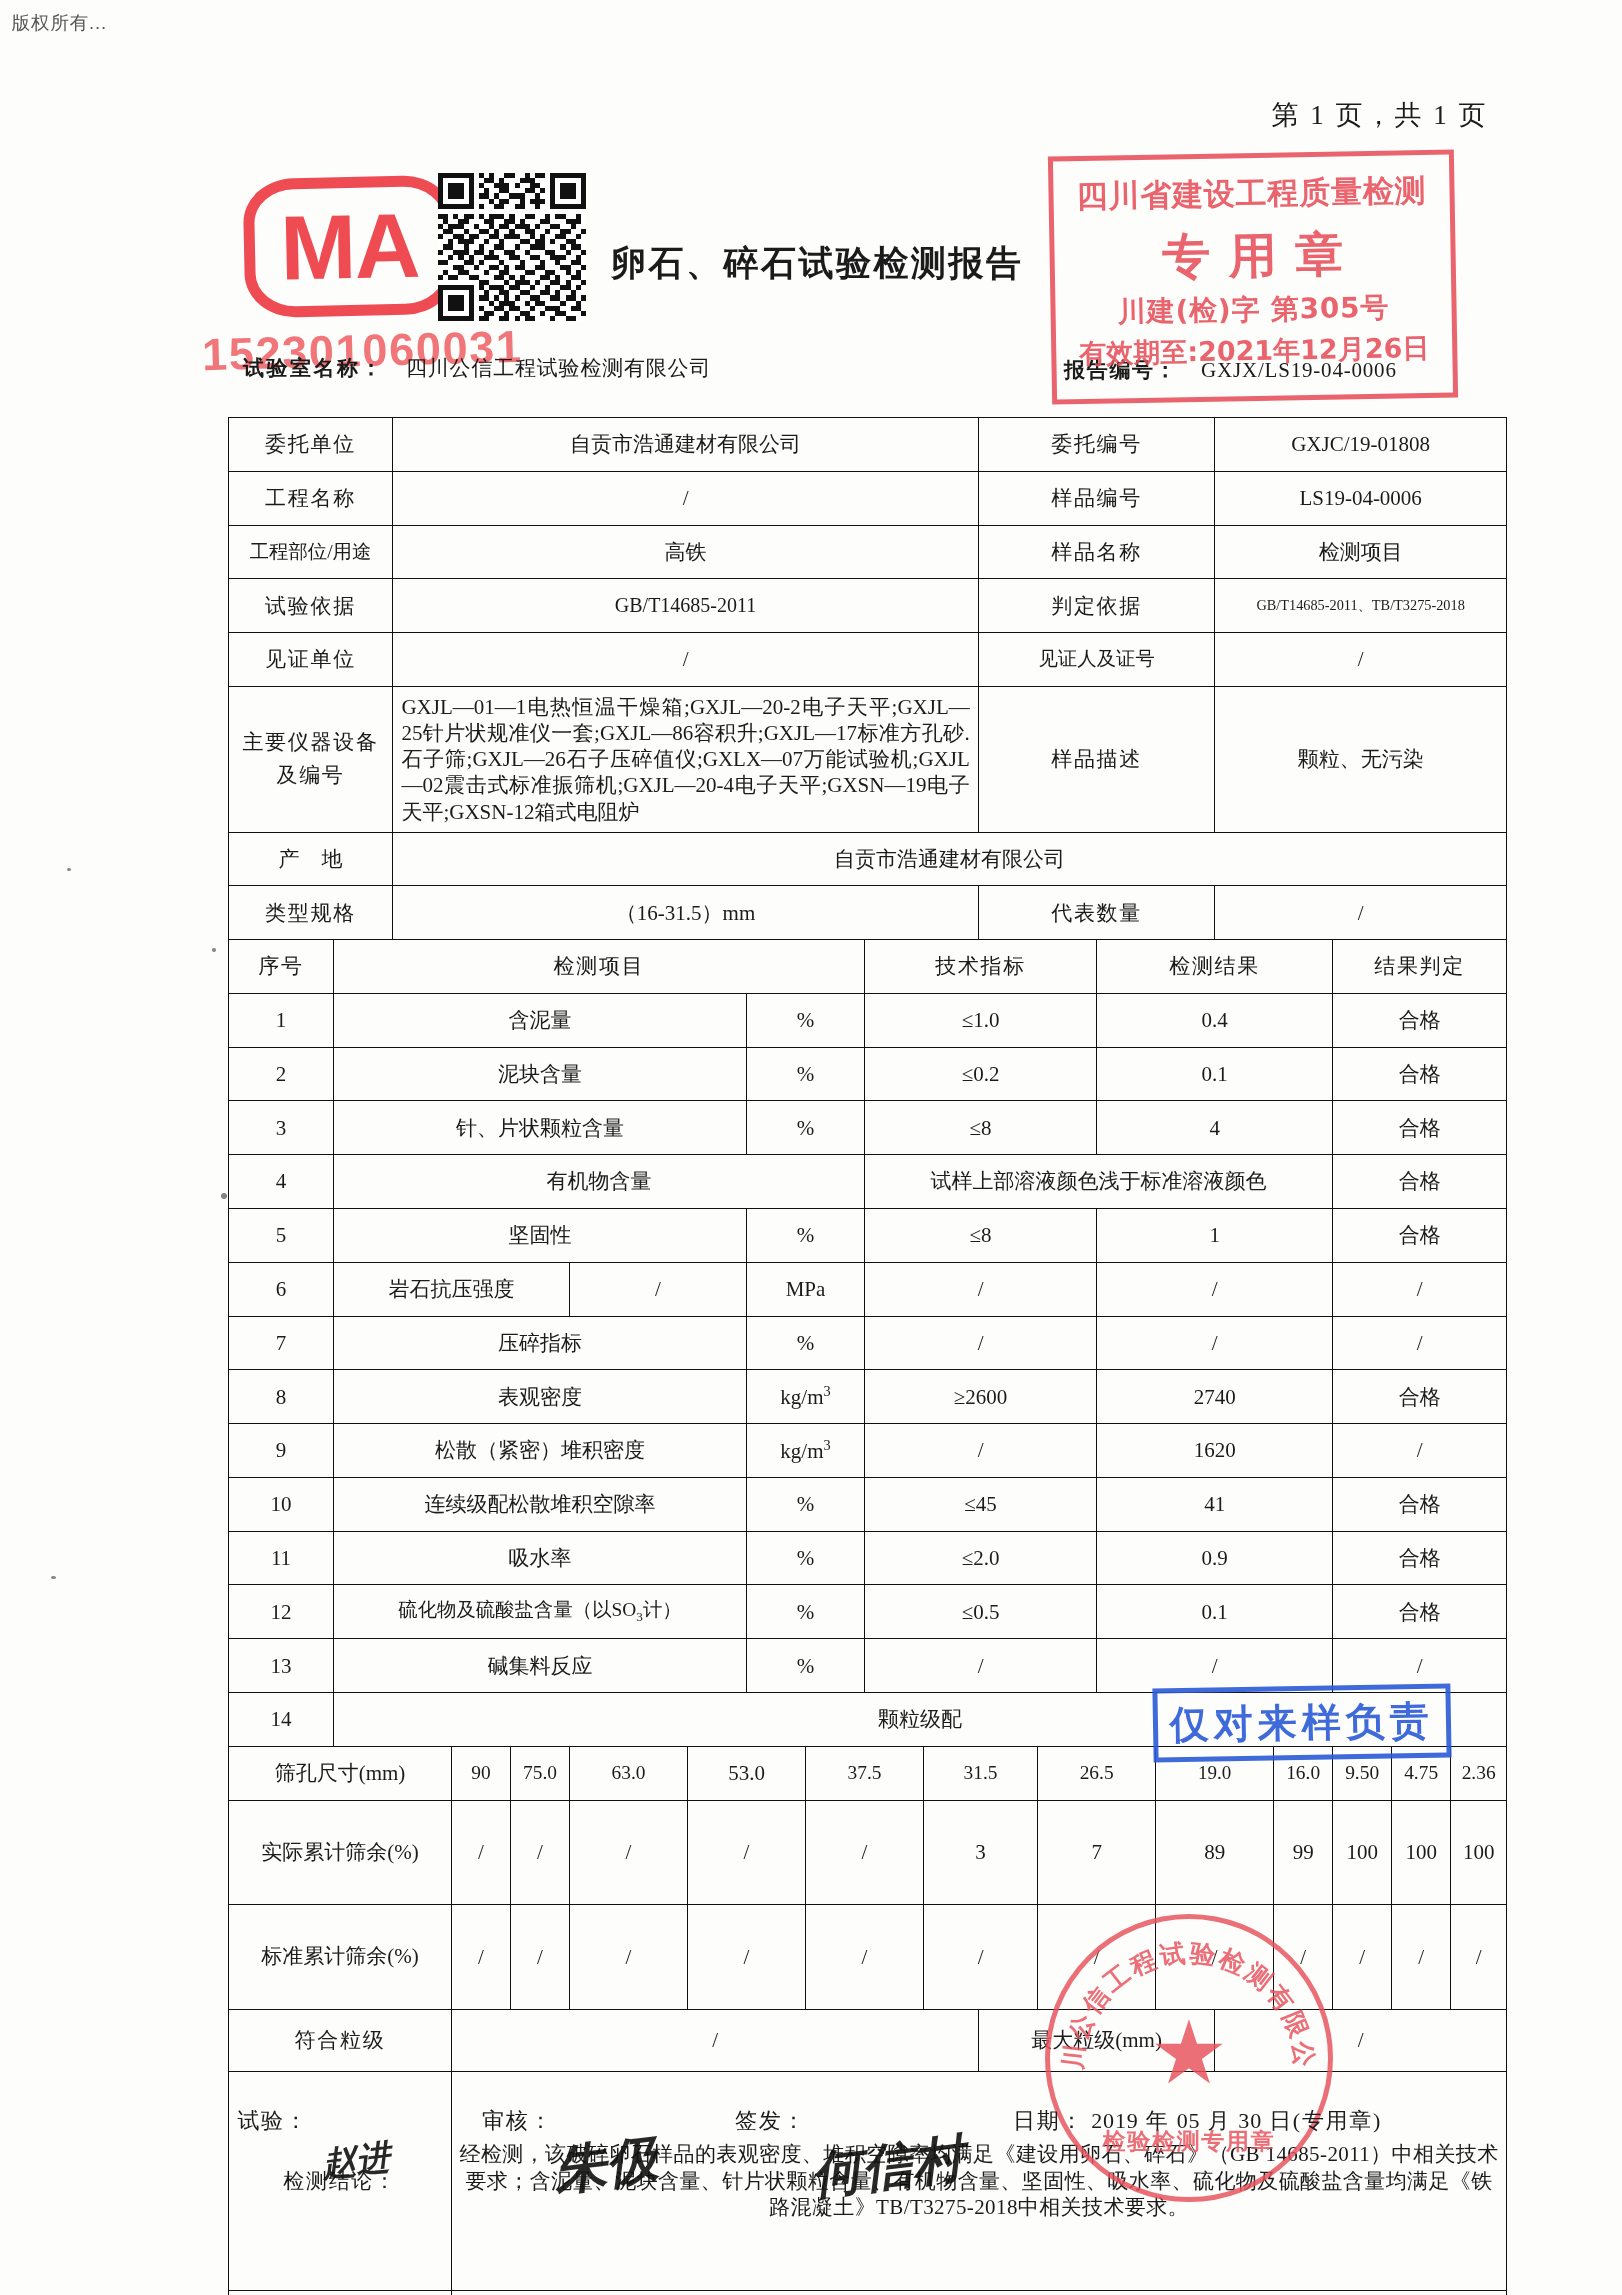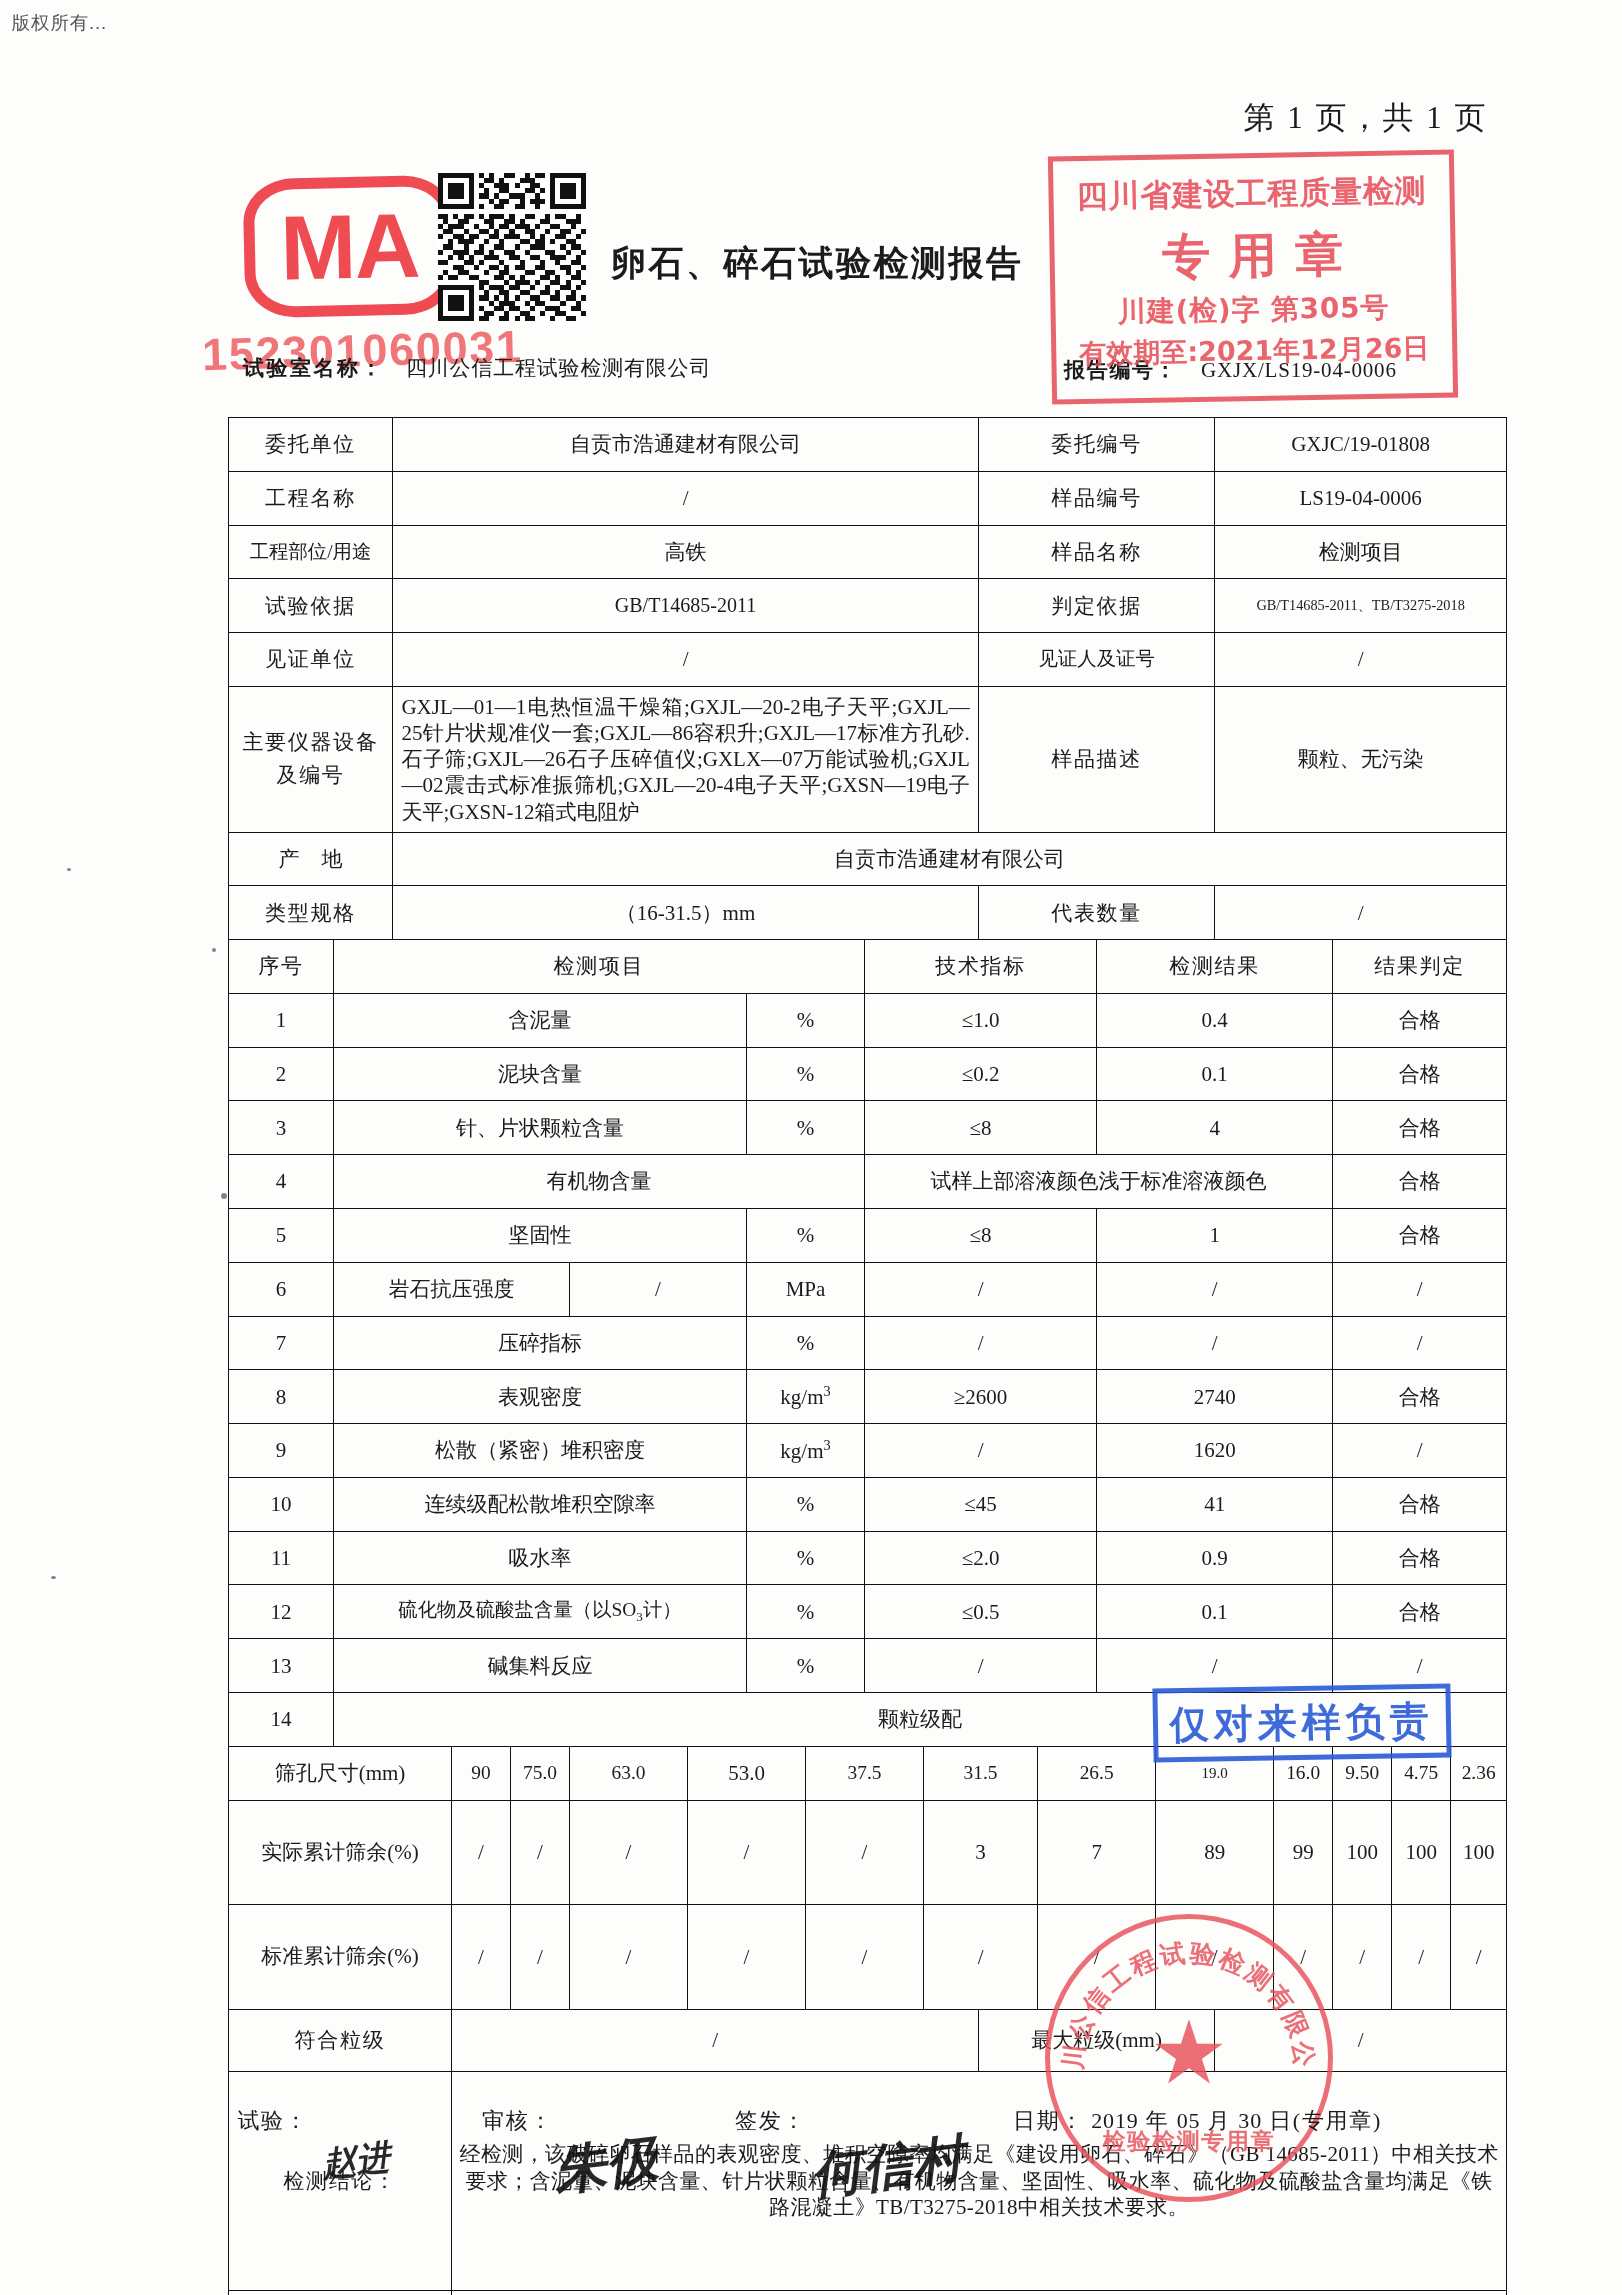--- a/index.html
+++ b/index.html
@@ -17,21 +17,21 @@
   }
   .copyright{
     position:absolute; left:11.8px; top:10px;
     font-size:18.5px; color:#555;
     font-family:Liberation Sans, sans-serif;
     letter-spacing:0.8px;
   }
   
   .page-no{
     position:absolute; right:135px; top:97px;
-    font-size:31px; letter-spacing:2.5px;
+    font-size:27px; letter-spacing:2.5px;
   }
   .ma-wrap{position:absolute; left:244px; top:177px; width:211px; height:139px;}
   .ma-ring{
     position:absolute; inset:0;
     border:11.8px solid #ef4b52;
     border-radius:51px/44px;
     transform:rotate(-1.2deg);
   }
   .ma-text{
     position:absolute; inset:0;
@@ -633,21 +633,21 @@
 
     <tr>
       <td colspan="4" class="thickt small" style="letter-spacing:0">筛孔尺寸(mm)</td>
       <td class="thickt cellnum" style="font-size:19.4px">90</td>
       <td class="thickt cellnum" style="font-size:19.4px">75.0</td>
       <td class="thickt cellnum" colspan="2" style="font-size:19.4px">63.0</td>
       <td class="thickt cellnum" colspan="2" style="font-size:21px">53.0</td>
       <td class="thickt cellnum" colspan="2" style="font-size:19.4px">37.5</td>
       <td class="thickt cellnum" colspan="2" style="font-size:19.4px">31.5</td>
       <td class="thickt cellnum" colspan="2" style="font-size:19.4px">26.5</td>
-      <td class="thickt cellnum" colspan="2" style="font-size:15px">19.0</td>
+      <td class="thickt cellnum" colspan="2" style="font-size:19px">19.0</td>
       <td class="thickt cellnum" style="font-size:19.4px">16.0</td>
       <td class="thickt cellnum" style="font-size:19.4px">9.50</td>
       <td class="thickt cellnum" style="font-size:19.4px">4.75</td>
       <td class="thickt cellnum" style="font-size:19.4px">2.36</td>
     </tr>
     <tr>
       <td colspan="4" class="small" style="height:97px;letter-spacing:0;line-height:1.6">实际累计筛余(%)</td>
       <td class="cellnum">/</td>
       <td class="cellnum">/</td>
       <td class="cellnum" colspan="2">/</td>

